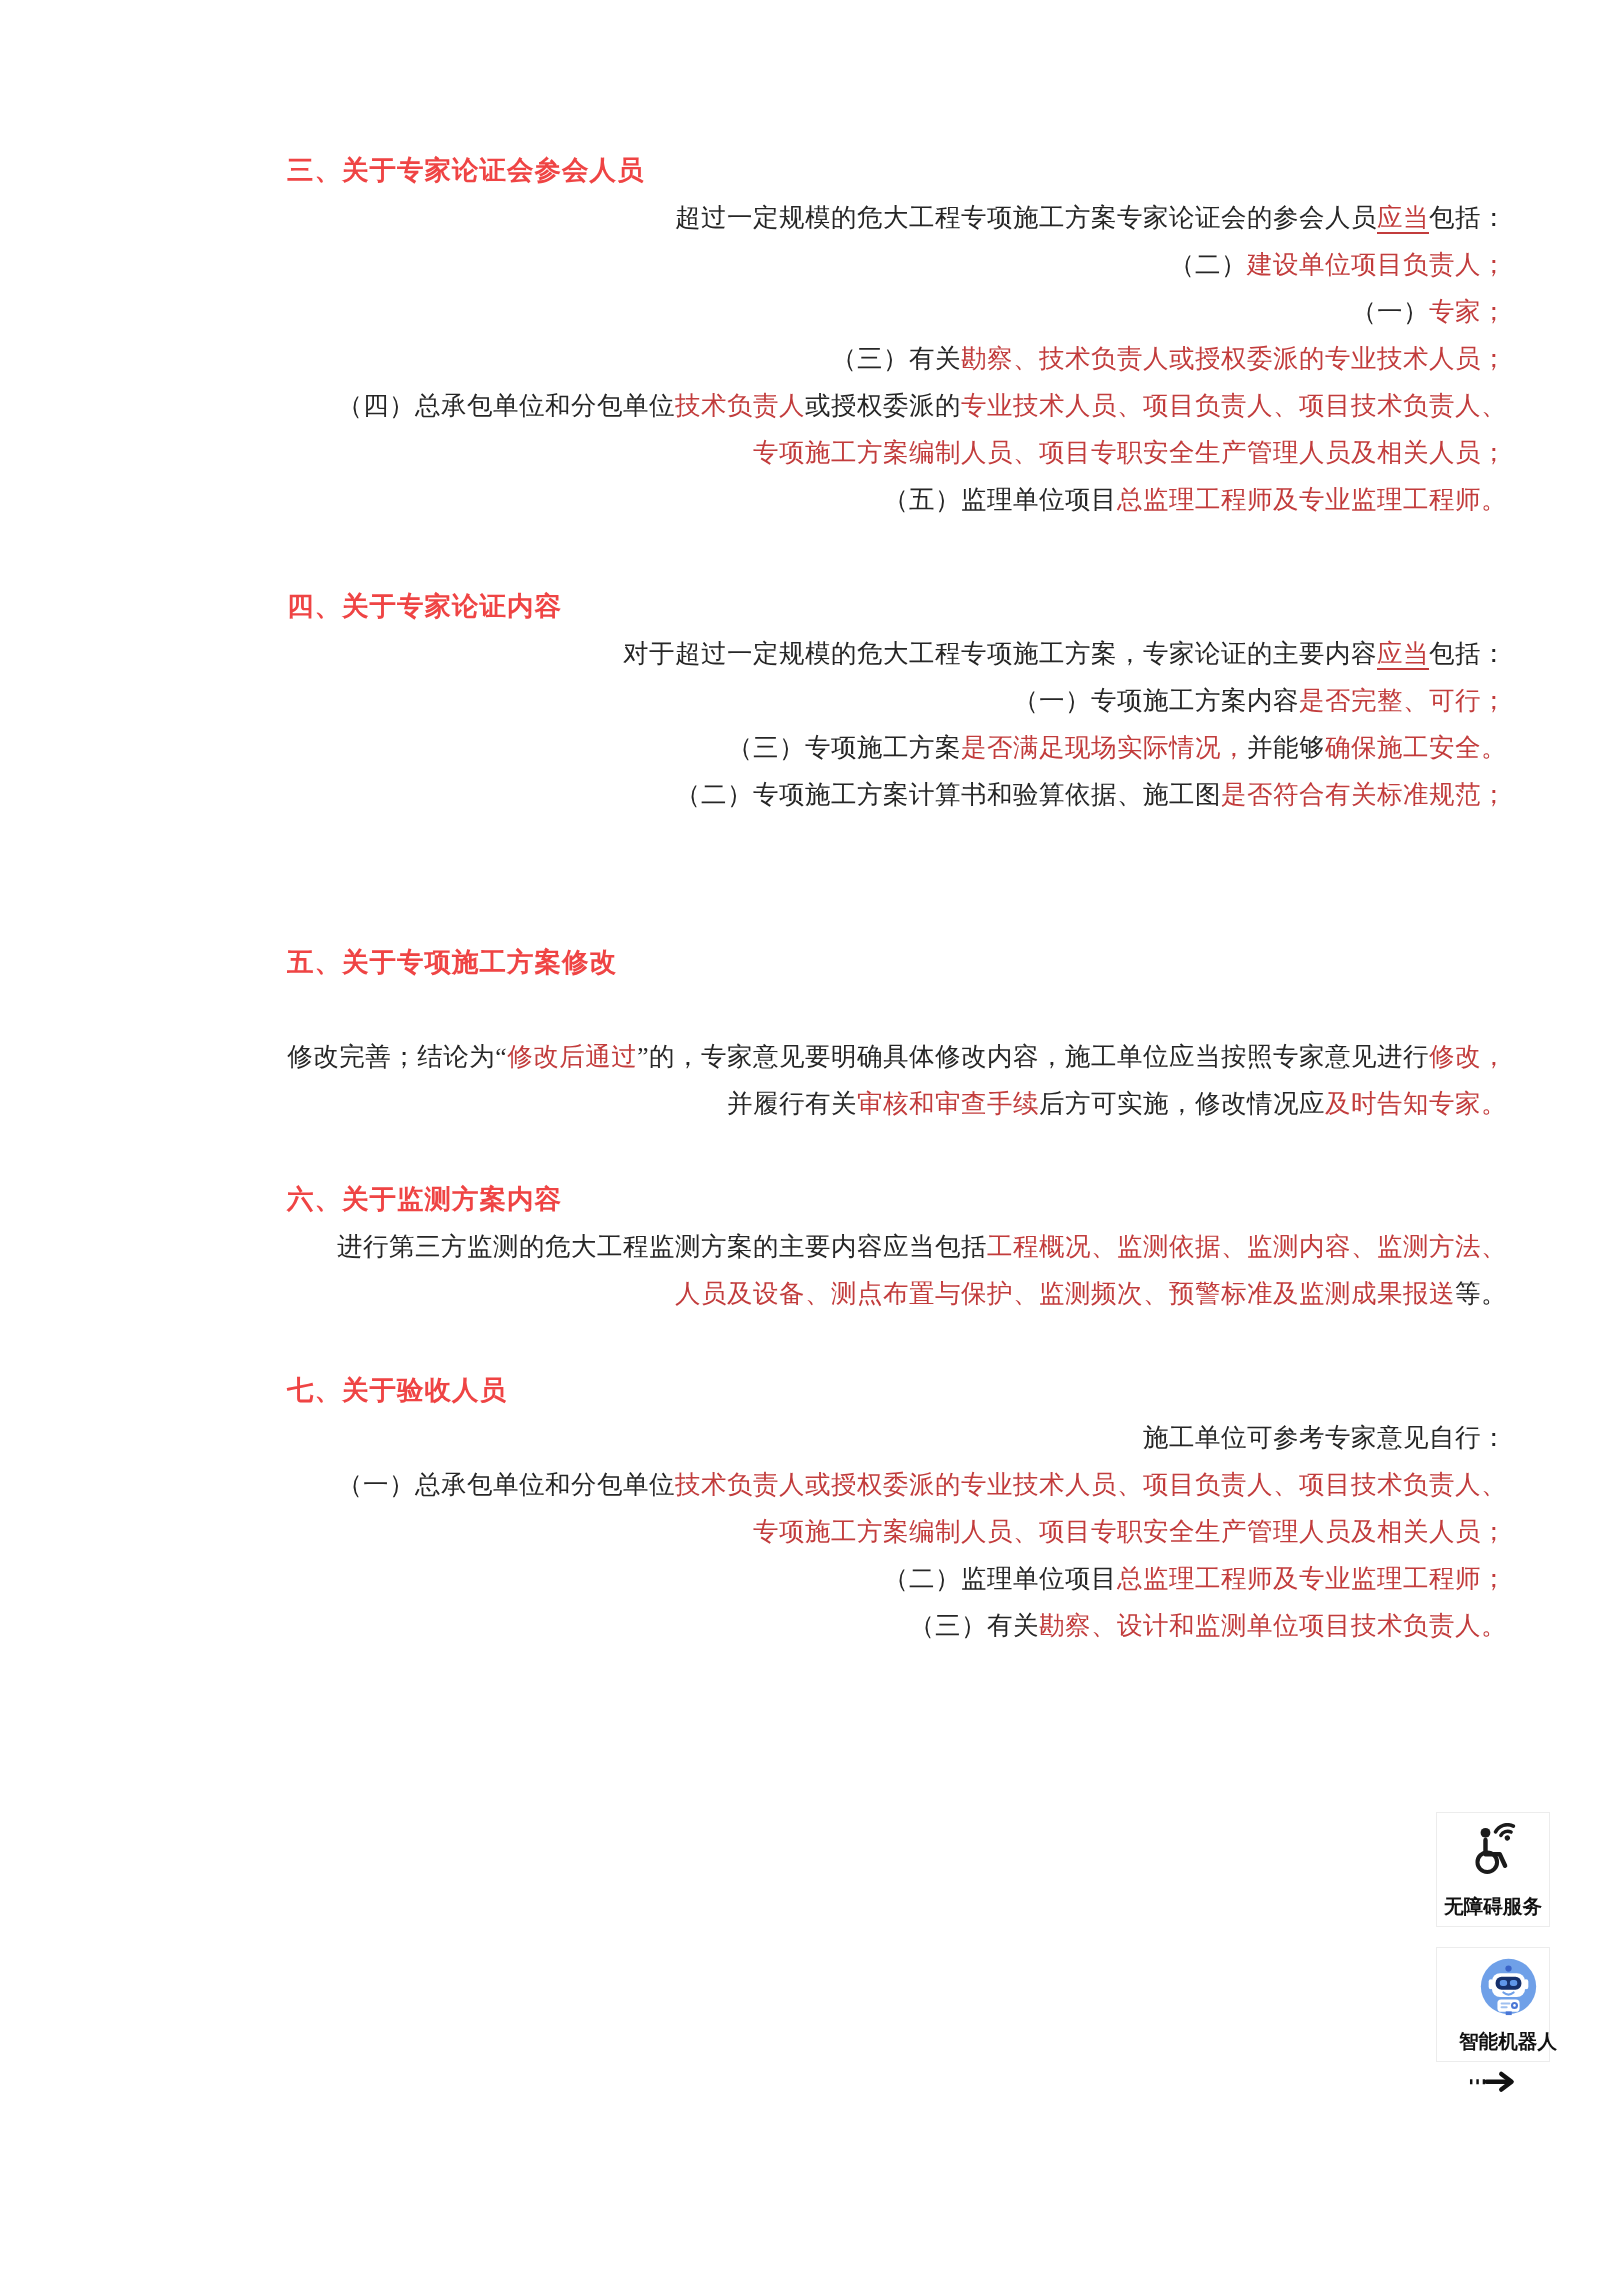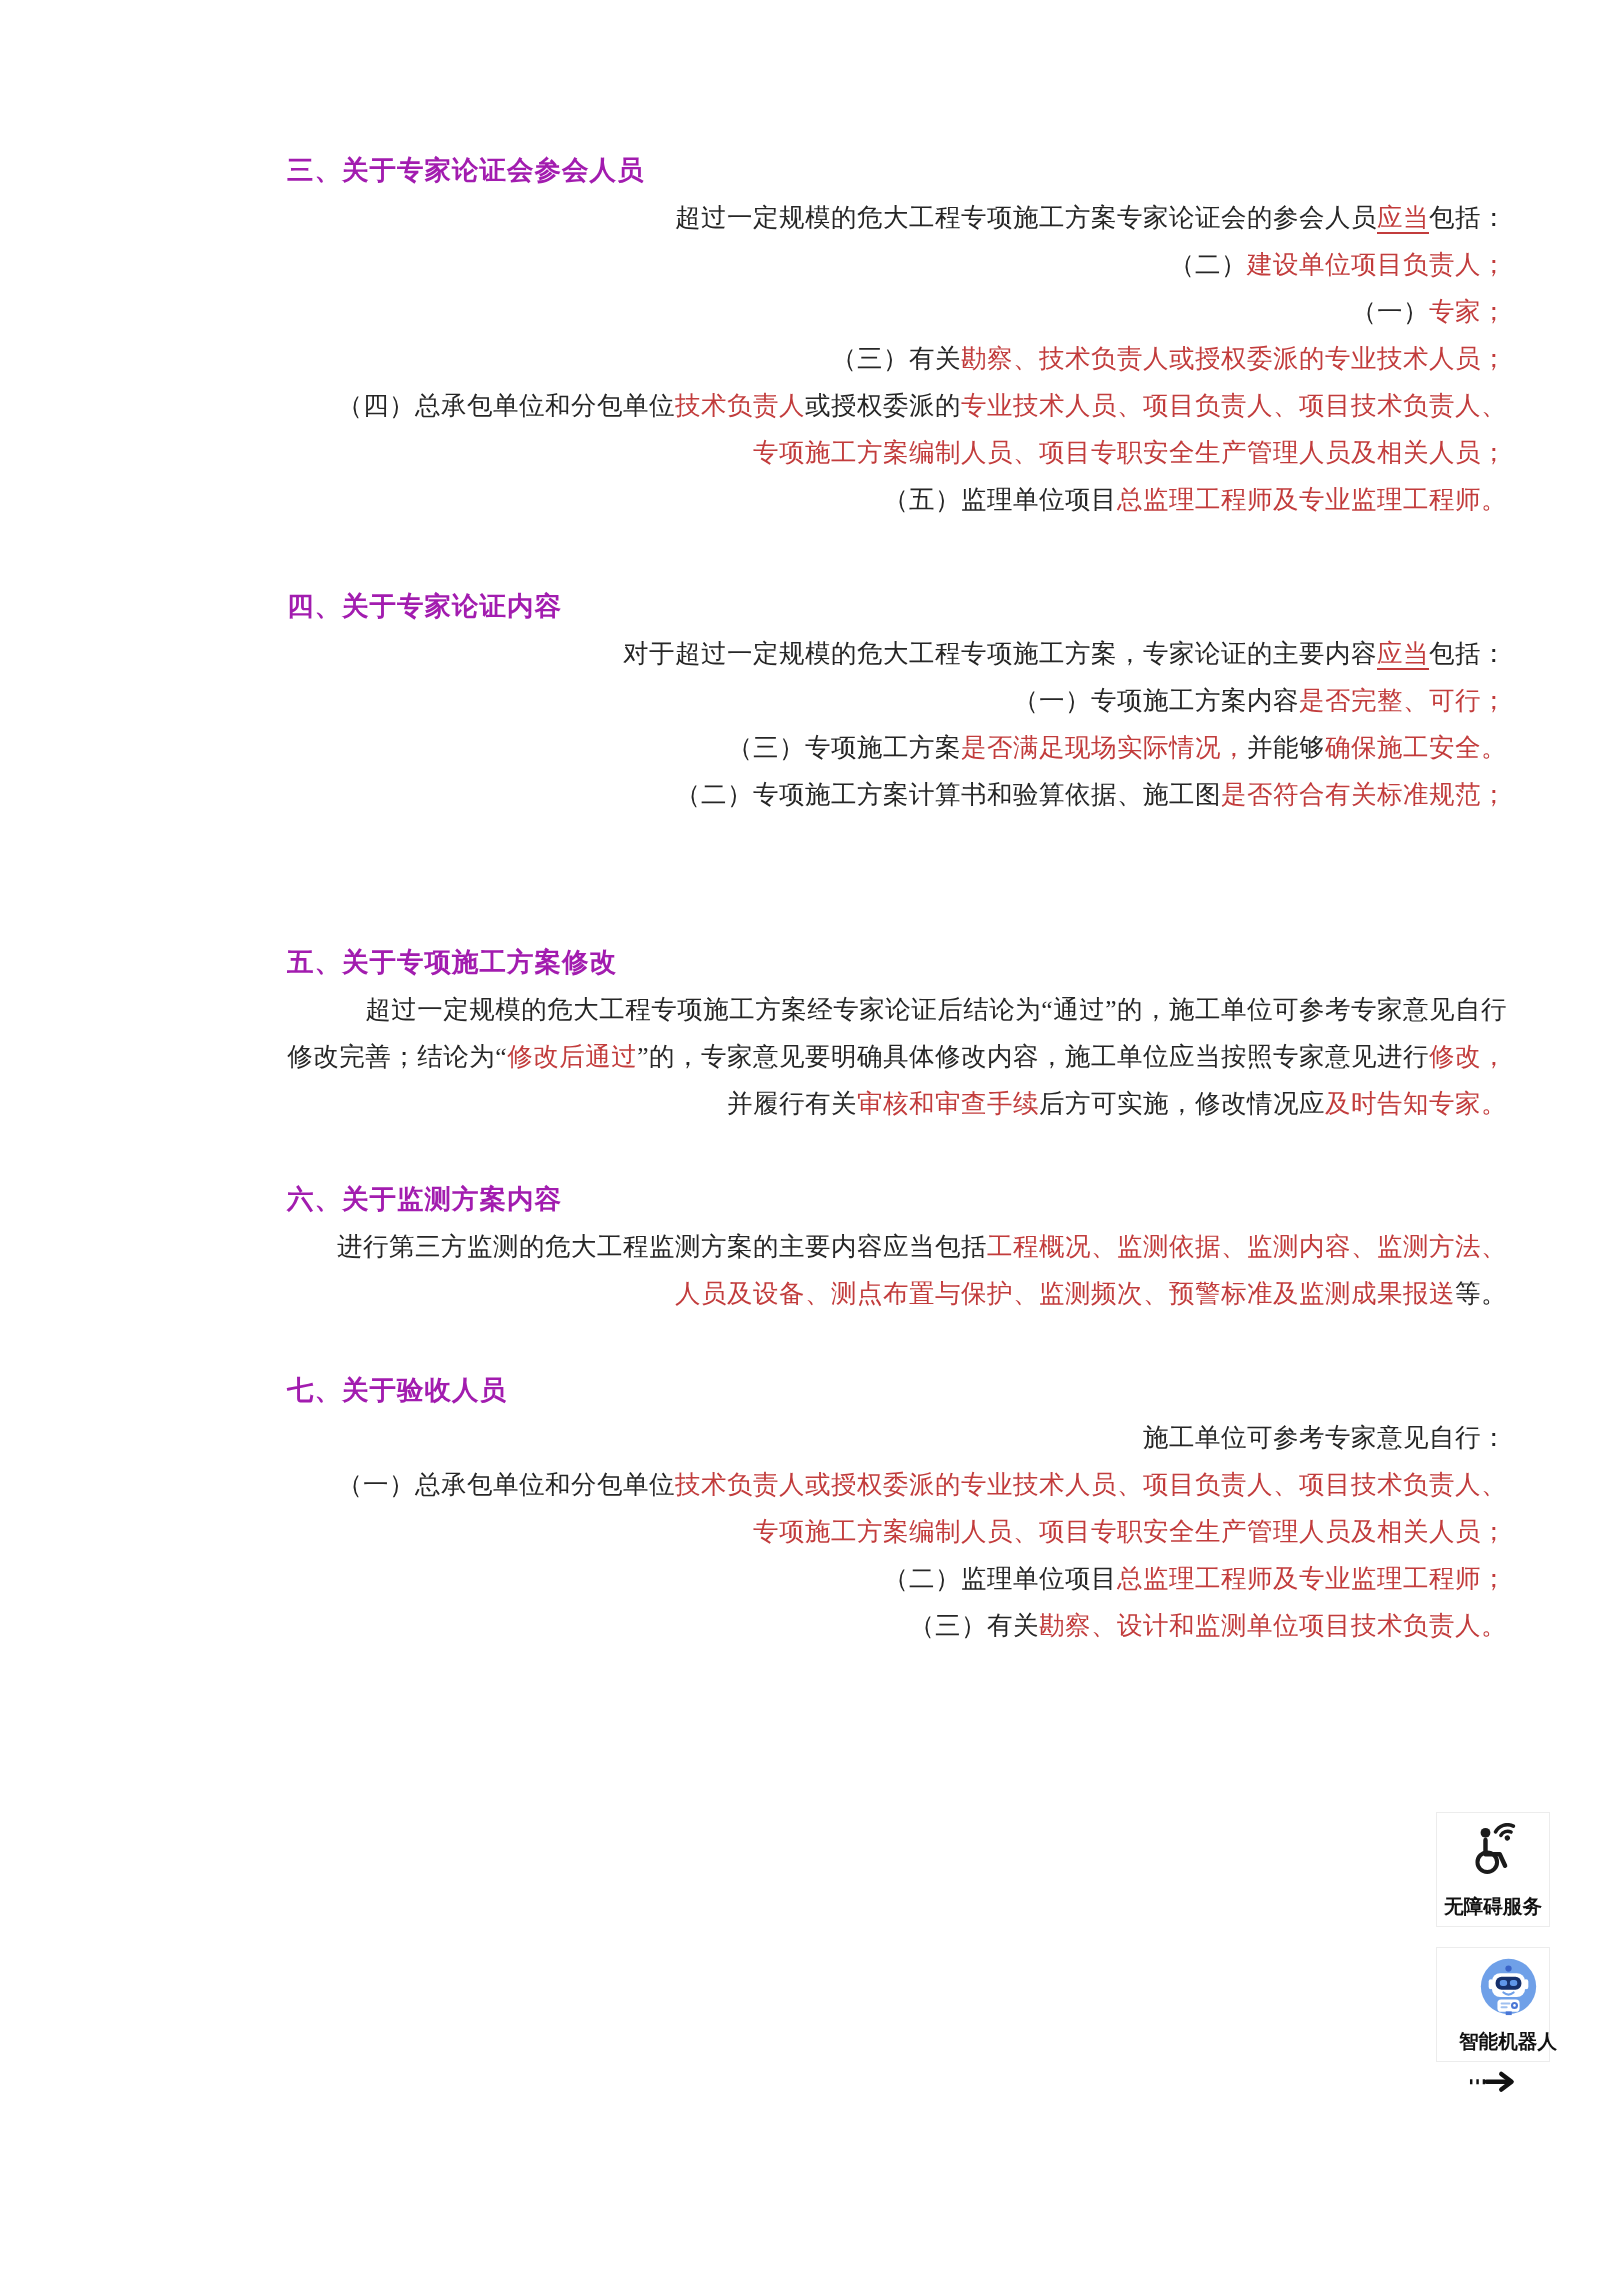--- a/index.html
+++ b/index.html
@@ -5,21 +5,21 @@
   html,body{margin:0;padding:0;}
   body{
     width:1621px;height:2293px;position:relative;background:#ffffff;
     font-family:"Liberation Serif","DejaVu Serif",serif;color:#232323;
     overflow:hidden;
   }
   
   #doc{position:absolute;left:213px;top:147px;width:1294px;}
   .doc-section h2{
     margin:0;font-family:"Liberation Sans","DejaVu Sans",sans-serif;
-    font-weight:bold;font-size:26.5px;line-height:47px;color:#a21caf;
+    font-weight:bold;font-size:26.5px;line-height:47px;color:#ef4444;
     text-indent:74px;letter-spacing:1px;
   }
   .doc-par{
     margin:0;font-size:25.5px;line-height:47px;text-indent:74px;
     letter-spacing:0.5px;color:#262626;text-align:right;
   }
   .doc-par .red{color:#c23c3c;}
   .doc-par .u{text-decoration:underline;text-underline-offset:5.9px;}
   .sec-1{margin-top:60px;}
   .sec-2{margin-top:121px;}
@@ -62,21 +62,21 @@
       </section>
       <section class="doc-section sec-1">
         <h2>四、关于专家论证内容</h2>
         <p class="doc-par"><span>对于超过一定规模的危大工程专项施工方案，专家论证的主要内容</span><span class="red u">应当</span><span>包括：</span></p>
         <p class="doc-par"><span>（一）专项施工方案内容</span><span class="red">是否完整、可行；</span></p>
         <p class="doc-par"><span>（三）专项施工方案</span><span class="red">是否满足现场实际情况，</span><span>并能够</span><span class="red">确保施工安全。</span></p>
         <p class="doc-par"><span>（二）专项施工方案计算书和验算依据、施工图</span><span class="red">是否符合有关标准规范；</span></p>
       </section>
       <section class="doc-section sec-2">
         <h2>五、关于专项施工方案修改</h2>
-        <p class="doc-par"><span>超过一定规模的危大工程专项施工方案经专家论证后结论为“通过”的，施工单位可参考专家意见自行</span><br><span>修改完善；结论为“</span><span class="red">修改后通过</span><span>”的，专家意见要明确具体修改内容，施工单位应当按照专家意见进行</span><span class="red">修改，</span><br><span>并履行有关</span><span class="red">审核和审查手续</span><span>后方可实施，修改情况应</span><span class="red">及时告知专家。</span></p>
+        <p class="doc-par"><br><span>修改完善；结论为“</span><span class="red">修改后通过</span><span>”的，专家意见要明确具体修改内容，施工单位应当按照专家意见进行</span><span class="red">修改，</span><br><span>并履行有关</span><span class="red">审核和审查手续</span><span>后方可实施，修改情况应</span><span class="red">及时告知专家。</span></p>
       </section>
       <section class="doc-section sec-3">
         <h2>六、关于监测方案内容</h2>
         <p class="doc-par"><span>进行第三方监测的危大工程监测方案的主要内容应当包括</span><span class="red">工程概况、监测依据、监测内容、监测方法、</span><br><span class="red">人员及设备、测点布置与保护、监测频次、预警标准及监测成果报送</span><span>等。</span></p>
       </section>
       <section class="doc-section sec-4">
         <h2>七、关于验收人员</h2>
         <p class="doc-par"><span>施工单位可参考专家意见自行：</span></p>
         <p class="doc-par"><span>（一）总承包单位和分包单位</span><span class="red">技术负责人或授权委派的专业技术人员、项目负责人、项目技术负责人、</span><br><span class="red">专项施工方案编制人员、项目专职安全生产管理人员及相关人员；</span></p>
         <p class="doc-par"><span>（二）监理单位项目</span><span class="red">总监理工程师及专业监理工程师；</span></p>

